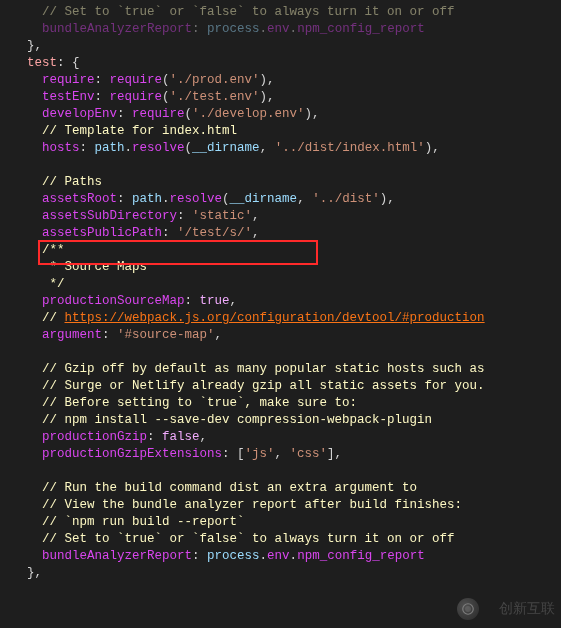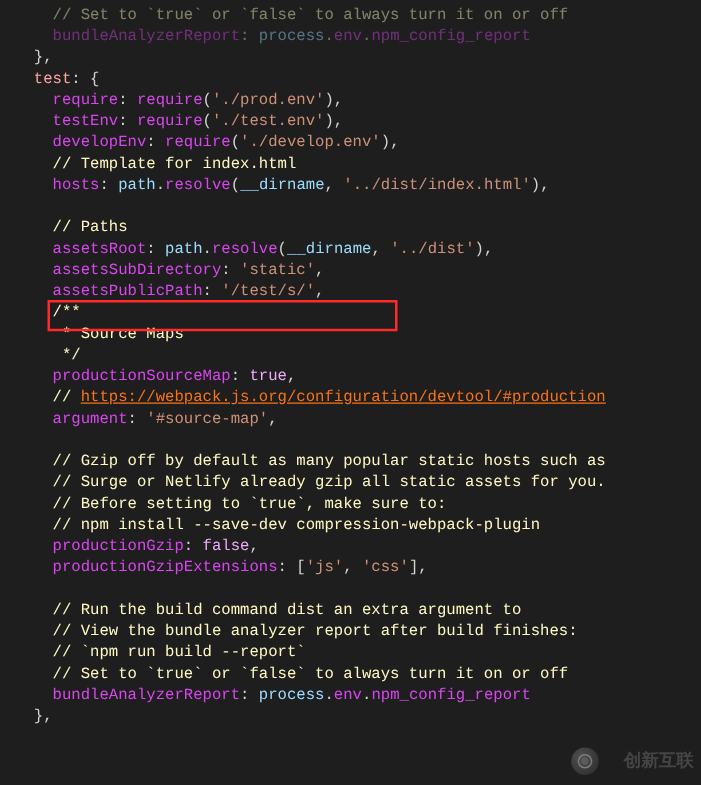--- a/index.html
+++ b/index.html
@@ -39,21 +39,21 @@
   .watermark {
     position: absolute;
     right: 6px;
     bottom: 8px;
     display: flex;
     align-items: center;
     gap: 20px;
     font-family: "Microsoft YaHei", sans-serif;
     font-size: 14px;
     color: #4a4a4a;
-    font-weight: 700;
+    font-weight: 400;
     opacity: 0.9;
   }
   .watermark .logo {
     width: 22px;
     height: 22px;
     border-radius: 50%;
     background: radial-gradient(circle at 35% 35%, #555, #2b2b2b);
     display: flex;
     align-items: center;
     justify-content: center;

